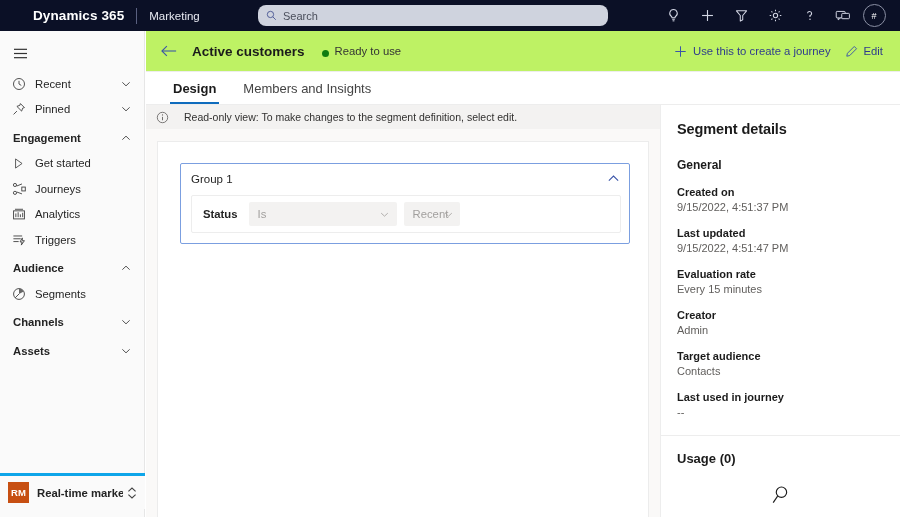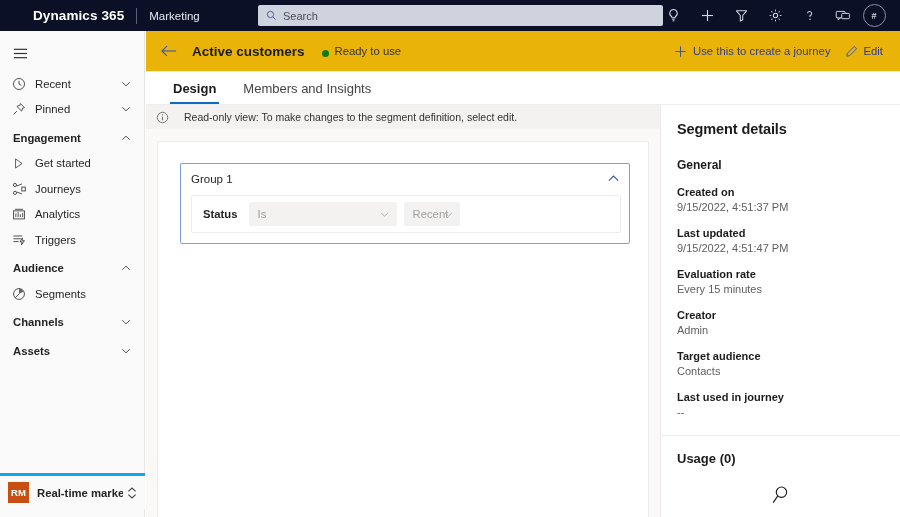--- a/index.html
+++ b/index.html
@@ -17,22 +17,22 @@
   }
   .brand {
     color: #ffffff; font-size: 13.5px; font-weight: bold;
     margin-left: 33px; letter-spacing: .1px;
   }
   .brand-div {
     width: 1px; height: 16px; background: #5a6080; margin: 0 12px;
   }
   .app-name { color: #e8eaf2; font-size: 11.5px; }
   .searchbox {
-    position: absolute; left: 258px; top: 5px; width: 405px; height: 21px;
-    background: #cfd3de; border-radius: 2px; display: flex; align-items: center;
+    position: absolute; left: 258px; top: 5px; width: 350px; height: 21px;
+    background: #cfd3de; border-radius: 8px; display: flex; align-items: center;
   }
   .search-ico { margin-left: 8px; width: 11px; height: 11px; display:block; }
   .search-ph { color: #4b4f5c; font-size: 11px; margin-left: 6px; }
   .top-icons {
     position: absolute; right: 6px; top: 0; height: 31px;
     display: flex; align-items: center;
   }
   .tic {
     width: 34px; height: 31px; display: flex; align-items: center;
     justify-content: center; cursor: pointer;
@@ -83,21 +83,21 @@
     align-items: center; justify-content: center; flex: none;
   }
   .sb-footer-label {
     font-size: 11.3px; color: #242424; font-weight: bold; margin-left: 8px;
     white-space: nowrap; overflow: hidden; max-width: 86px;
   }
 
   
   .cmdbar {
     position: absolute; top: 31px; left: 146px; width: 754px; height: 41px;
-    background: #eab308; border-bottom: 1px solid #ededed;
+    background: #bef264; border-bottom: 1px solid #ededed;
     display: flex; align-items: center;
   }
   .back-btn {
     width: 20px; height: 20px; margin-left: 13px; display: flex;
     align-items: center; justify-content: center; cursor: pointer;
   }
   .page-title {
     font-size: 13.5px; font-weight: bold; color: #1b1b1b; margin-left: 13px;
   }
   .status-wrap { display: flex; align-items: flex-end; margin-left: 17px; }

